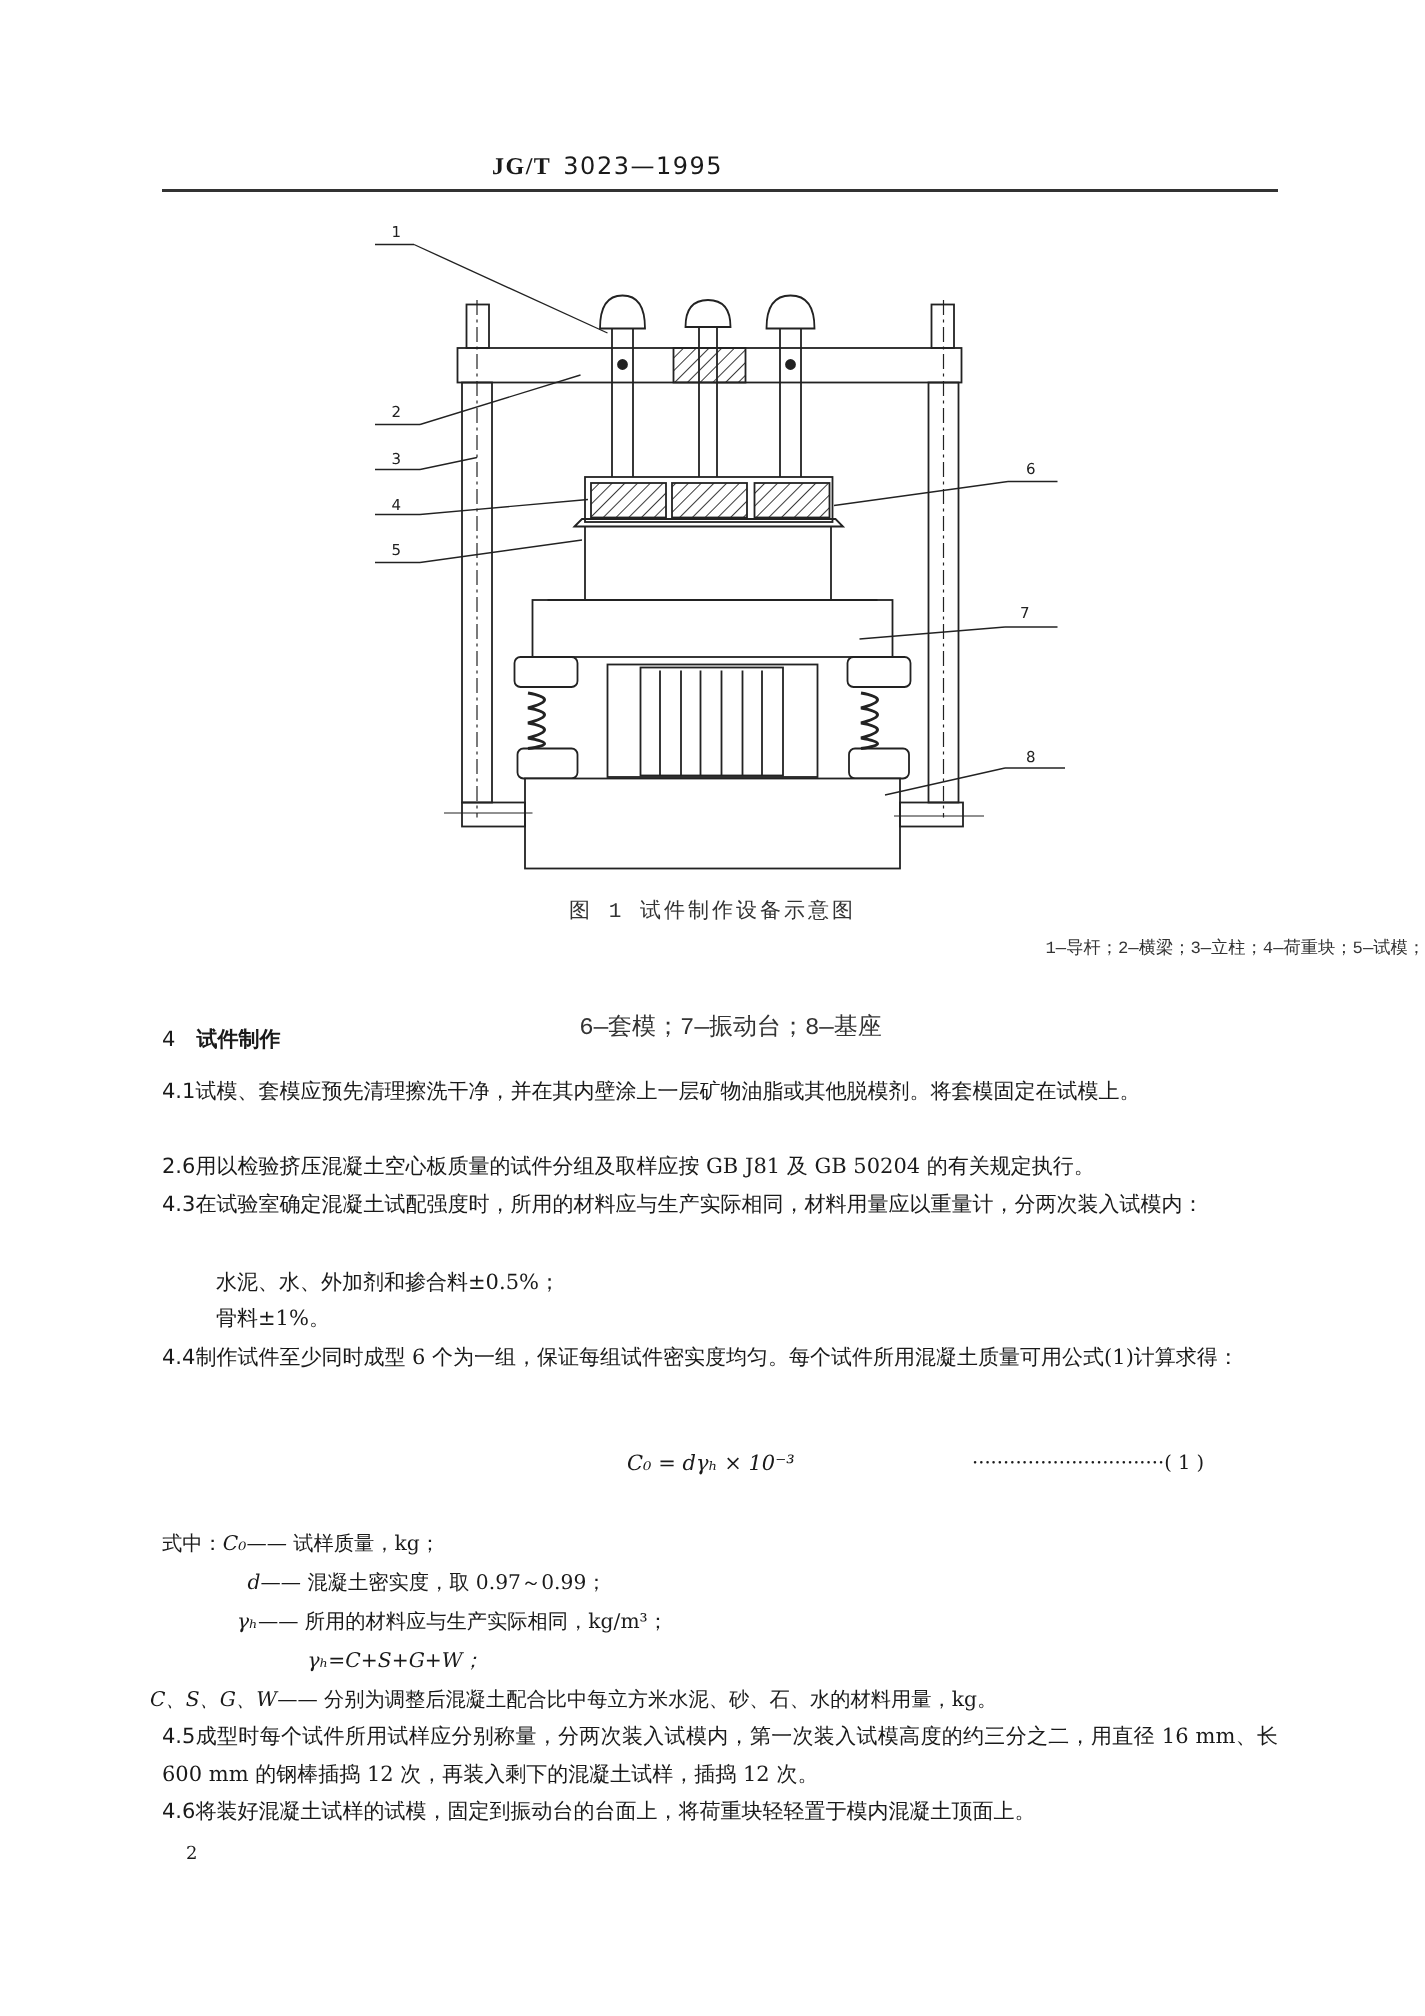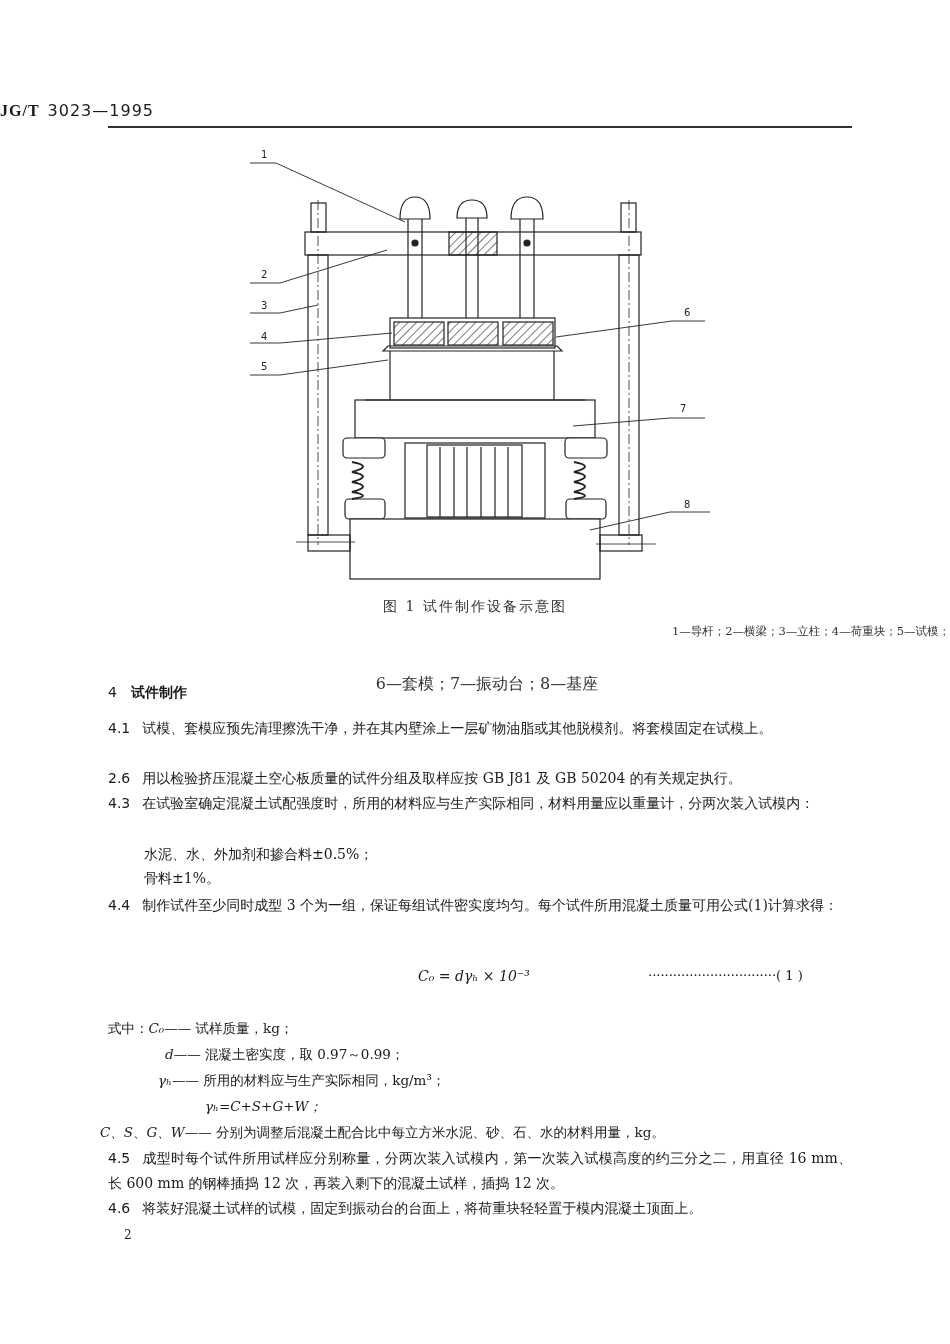--- a/index.html
+++ b/index.html
@@ -1,31 +1,31 @@
 <!DOCTYPE html>
 <html><head>
 <meta charset="utf-8">
 <style>
   html, body { margin:0; padding:0; background:#ffffff; }
   body { width:950px; height:1344px; position:relative; overflow:hidden;
          font-family:"DejaVu Serif","Liberation Serif",serif; color:#1a1a1a; }
   .abs { position:absolute; }
-  .header { left:0; width:810px; top:101px; text-align:left; font-size:16px; letter-spacing:1px;
+  .header { left:0; width:810px; top:101px; text-align:center; font-size:16px; letter-spacing:1px;
             font-family:"DejaVu Sans","Liberation Sans",sans-serif; }
   .header b { font-family:"Liberation Serif",serif; font-weight:bold; margin-right:8px; }
   .rule { left:108px; width:744px; top:126px; height:2px; background:#333; }
   .fig { left:240px; top:140px; }
-  .caption { left:0; width:950px; text-align:center; font-size:13px; color:#333; }
+  .caption { left:0; width:950px; text-align:center; font-size:13px; color:#333;font-family:Liberation Mono, monospace; }
   .cap1 { top:598px; font-size:14px; letter-spacing:2px; }
   .cap2 { top:624px; font-size:11.5px;text-align:right; }
   .cap3 { top:674px; font-size:16px;padding-left:12px; }
   .sec { left:108px; top:684px; font-family:"DejaVu Sans","Liberation Sans",sans-serif; font-weight:bold; font-size:14px; }
   .sec .num { margin-right:14px; font-weight:normal; }
   .p { left:108px; width:744px; font-size:14px; line-height:25px; text-align:justify; }
-  .p .num { font-family:"DejaVu Sans","Liberation Sans",sans-serif; margin-right:12px; }
+  .p .num { font-family:"DejaVu Sans","Liberation Sans",sans-serif; }
   .indent { left:144px; font-size:14px; }
   .formula { left:418px; top:968px; font-size:14px; font-style:italic;text-align:center; }
   .dots { left:648px; top:968px; font-size:13px; letter-spacing:0px; }
   .where { font-size:13.5px; }
   .pageno { left:124px; top:1228px; font-size:12px; }
 </style>
 </head>
 <body>
 
 <div class="abs header">
@@ -139,21 +139,21 @@
 </div>
 <div class="abs p" style="top:766px">
   <span class="num">2.6</span><span>用以检验挤压混凝土空心板质量的试件分组及取样应按 GB J81 及 GB 50204 的有关规定执行。</span>
 </div>
 <div class="abs p" style="top:791px">
   <span class="num">4.3</span><span>在试验室确定混凝土试配强度时，所用的材料应与生产实际相同，材料用量应以重量计，分两次装入试模内：</span>
 </div>
 <div class="abs indent" style="top:846px">水泥、水、外加剂和掺合料±0.5%；</div>
 <div class="abs indent" style="top:870px">骨料±1%。</div>
 <div class="abs p" style="top:893px">
-  <span class="num">4.4</span><span>制作试件至少同时成型 3 个为一组，保证每组试件密实度均匀。每个试件所用混凝土质量可用公式(1)计算求得：</span>
+  <span class="num">4.4</span><span>制作试件至少同时成型 6 个为一组，保证每组试件密实度均匀。每个试件所用混凝土质量可用公式(1)计算求得：</span>
 </div>
 
 <div class="abs formula">C₀ = dγₕ × 10⁻³</div>
 <div class="abs dots">
   <span>·······························</span><span>( 1 )</span>
 </div>
 
 <div class="abs where" style="left:108px;top:1020px">
   <span>式中：</span><i>C₀</i><span>—— 试样质量，kg；</span>
 </div>

